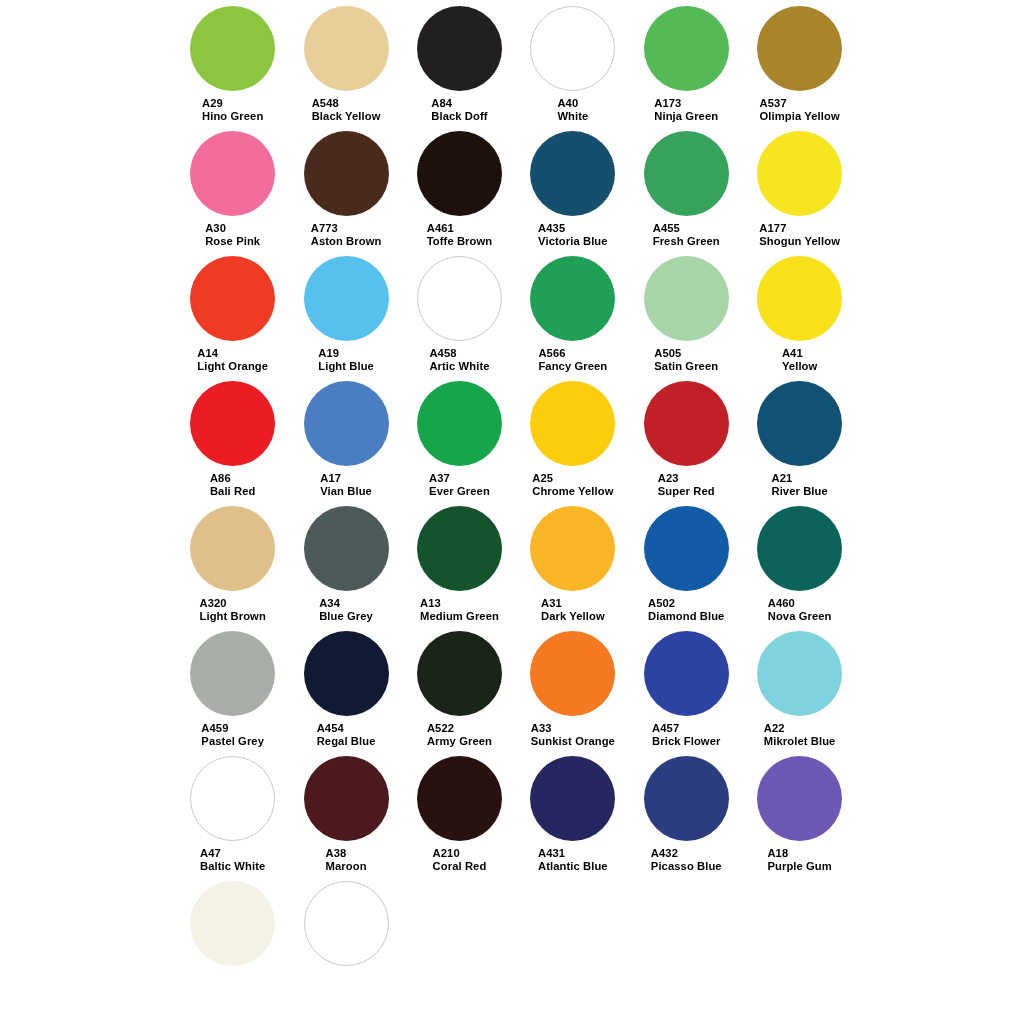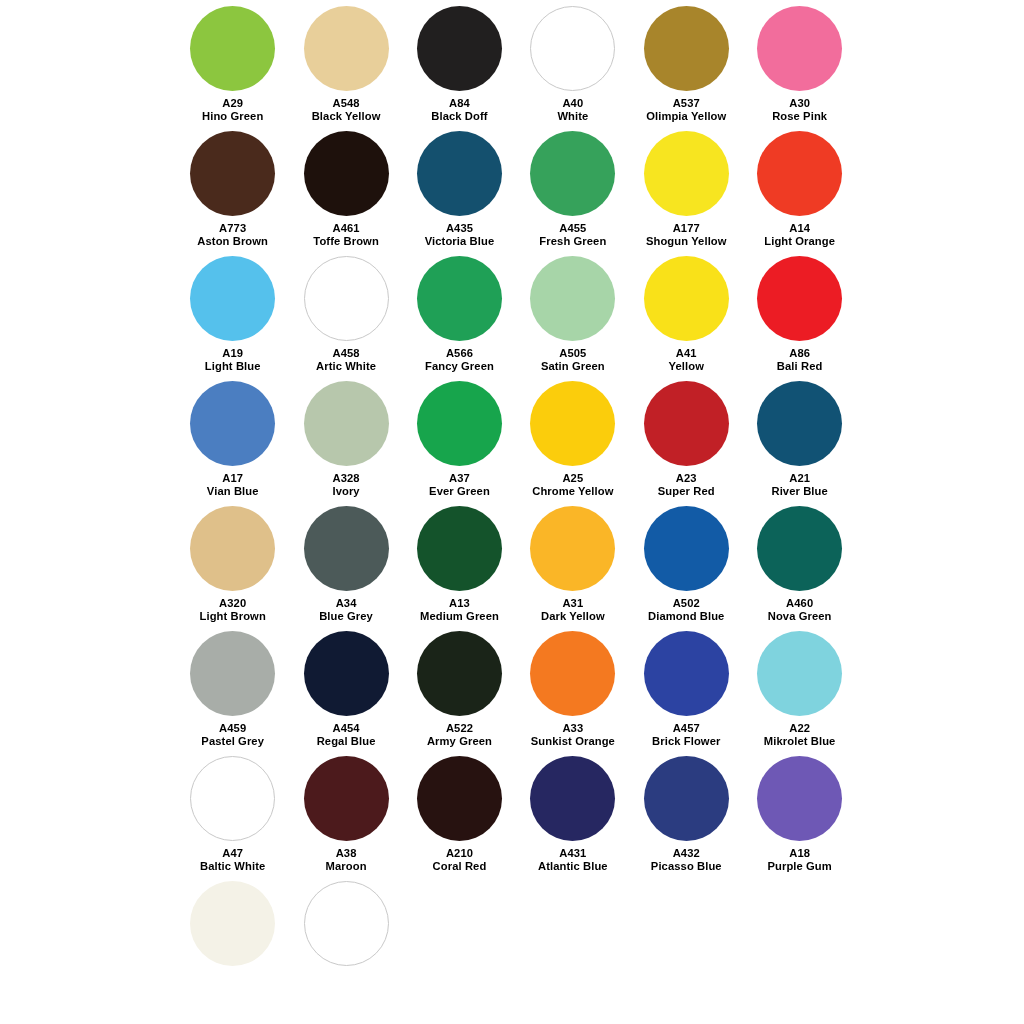--- a/index.html
+++ b/index.html
@@ -41,21 +41,21 @@
     height: 85px;
     border-radius: 50%;
     box-sizing: border-box;
     flex: 0 0 auto;
   }
   .swatch-dot.outlined {
     border: 1px solid #c9c9c9;
   }
   .swatch-labels {
     margin-top: 6px;
-    text-align: center;
+    text-align: left;
     line-height: 1.18;
   }
   .swatch-code {
     font-size: 11.2px;
     font-weight: bold;
     color: #000000;
     letter-spacing: 0.1px;
     white-space: nowrap;
   }
   .swatch-name {
@@ -96,20 +96,27 @@
         </div>
       </div>
       <div class="swatch-cell">
         <div class="swatch-dot outlined" style="background-color: rgb(255, 255, 255);"></div>
         <div class="swatch-labels">
           <div class="swatch-code">A40</div>
           <div class="swatch-name">White</div>
         </div>
       </div>
       <div class="swatch-cell">
+        <div class="swatch-dot" style="background-color: rgb(83, 186, 85);"></div>
+        <div class="swatch-labels">
+          <div class="swatch-code">A173</div>
+          <div class="swatch-name">Ninja Green</div>
+        </div>
+      </div>
+      <div class="swatch-cell">
         <div class="swatch-dot" style="background-color: rgb(168, 133, 43);"></div>
         <div class="swatch-labels">
           <div class="swatch-code">A537</div>
           <div class="swatch-name">Olimpia Yellow</div>
         </div>
       </div>
       <div class="swatch-cell">
         <div class="swatch-dot" style="background-color: rgb(242, 109, 156);"></div>
         <div class="swatch-labels">
           <div class="swatch-code">A30</div>
@@ -198,27 +205,20 @@
         <div class="swatch-labels">
           <div class="swatch-code">A86</div>
           <div class="swatch-name">Bali Red</div>
         </div>
       </div>
       <div class="swatch-cell">
         <div class="swatch-dot" style="background-color: rgb(75, 126, 193);"></div>
         <div class="swatch-labels">
           <div class="swatch-code">A17</div>
           <div class="swatch-name">Vian Blue</div>
-        </div>
-      </div>
-      <div class="swatch-cell">
-        <div class="swatch-dot" style="background-color: rgb(183, 199, 172);"></div>
-        <div class="swatch-labels">
-          <div class="swatch-code">A328</div>
-          <div class="swatch-name">Ivory</div>
         </div>
       </div>
       <div class="swatch-cell">
         <div class="swatch-dot" style="background-color: rgb(23, 165, 76);"></div>
         <div class="swatch-labels">
           <div class="swatch-code">A37</div>
           <div class="swatch-name">Ever Green</div>
         </div>
       </div>
       <div class="swatch-cell">

